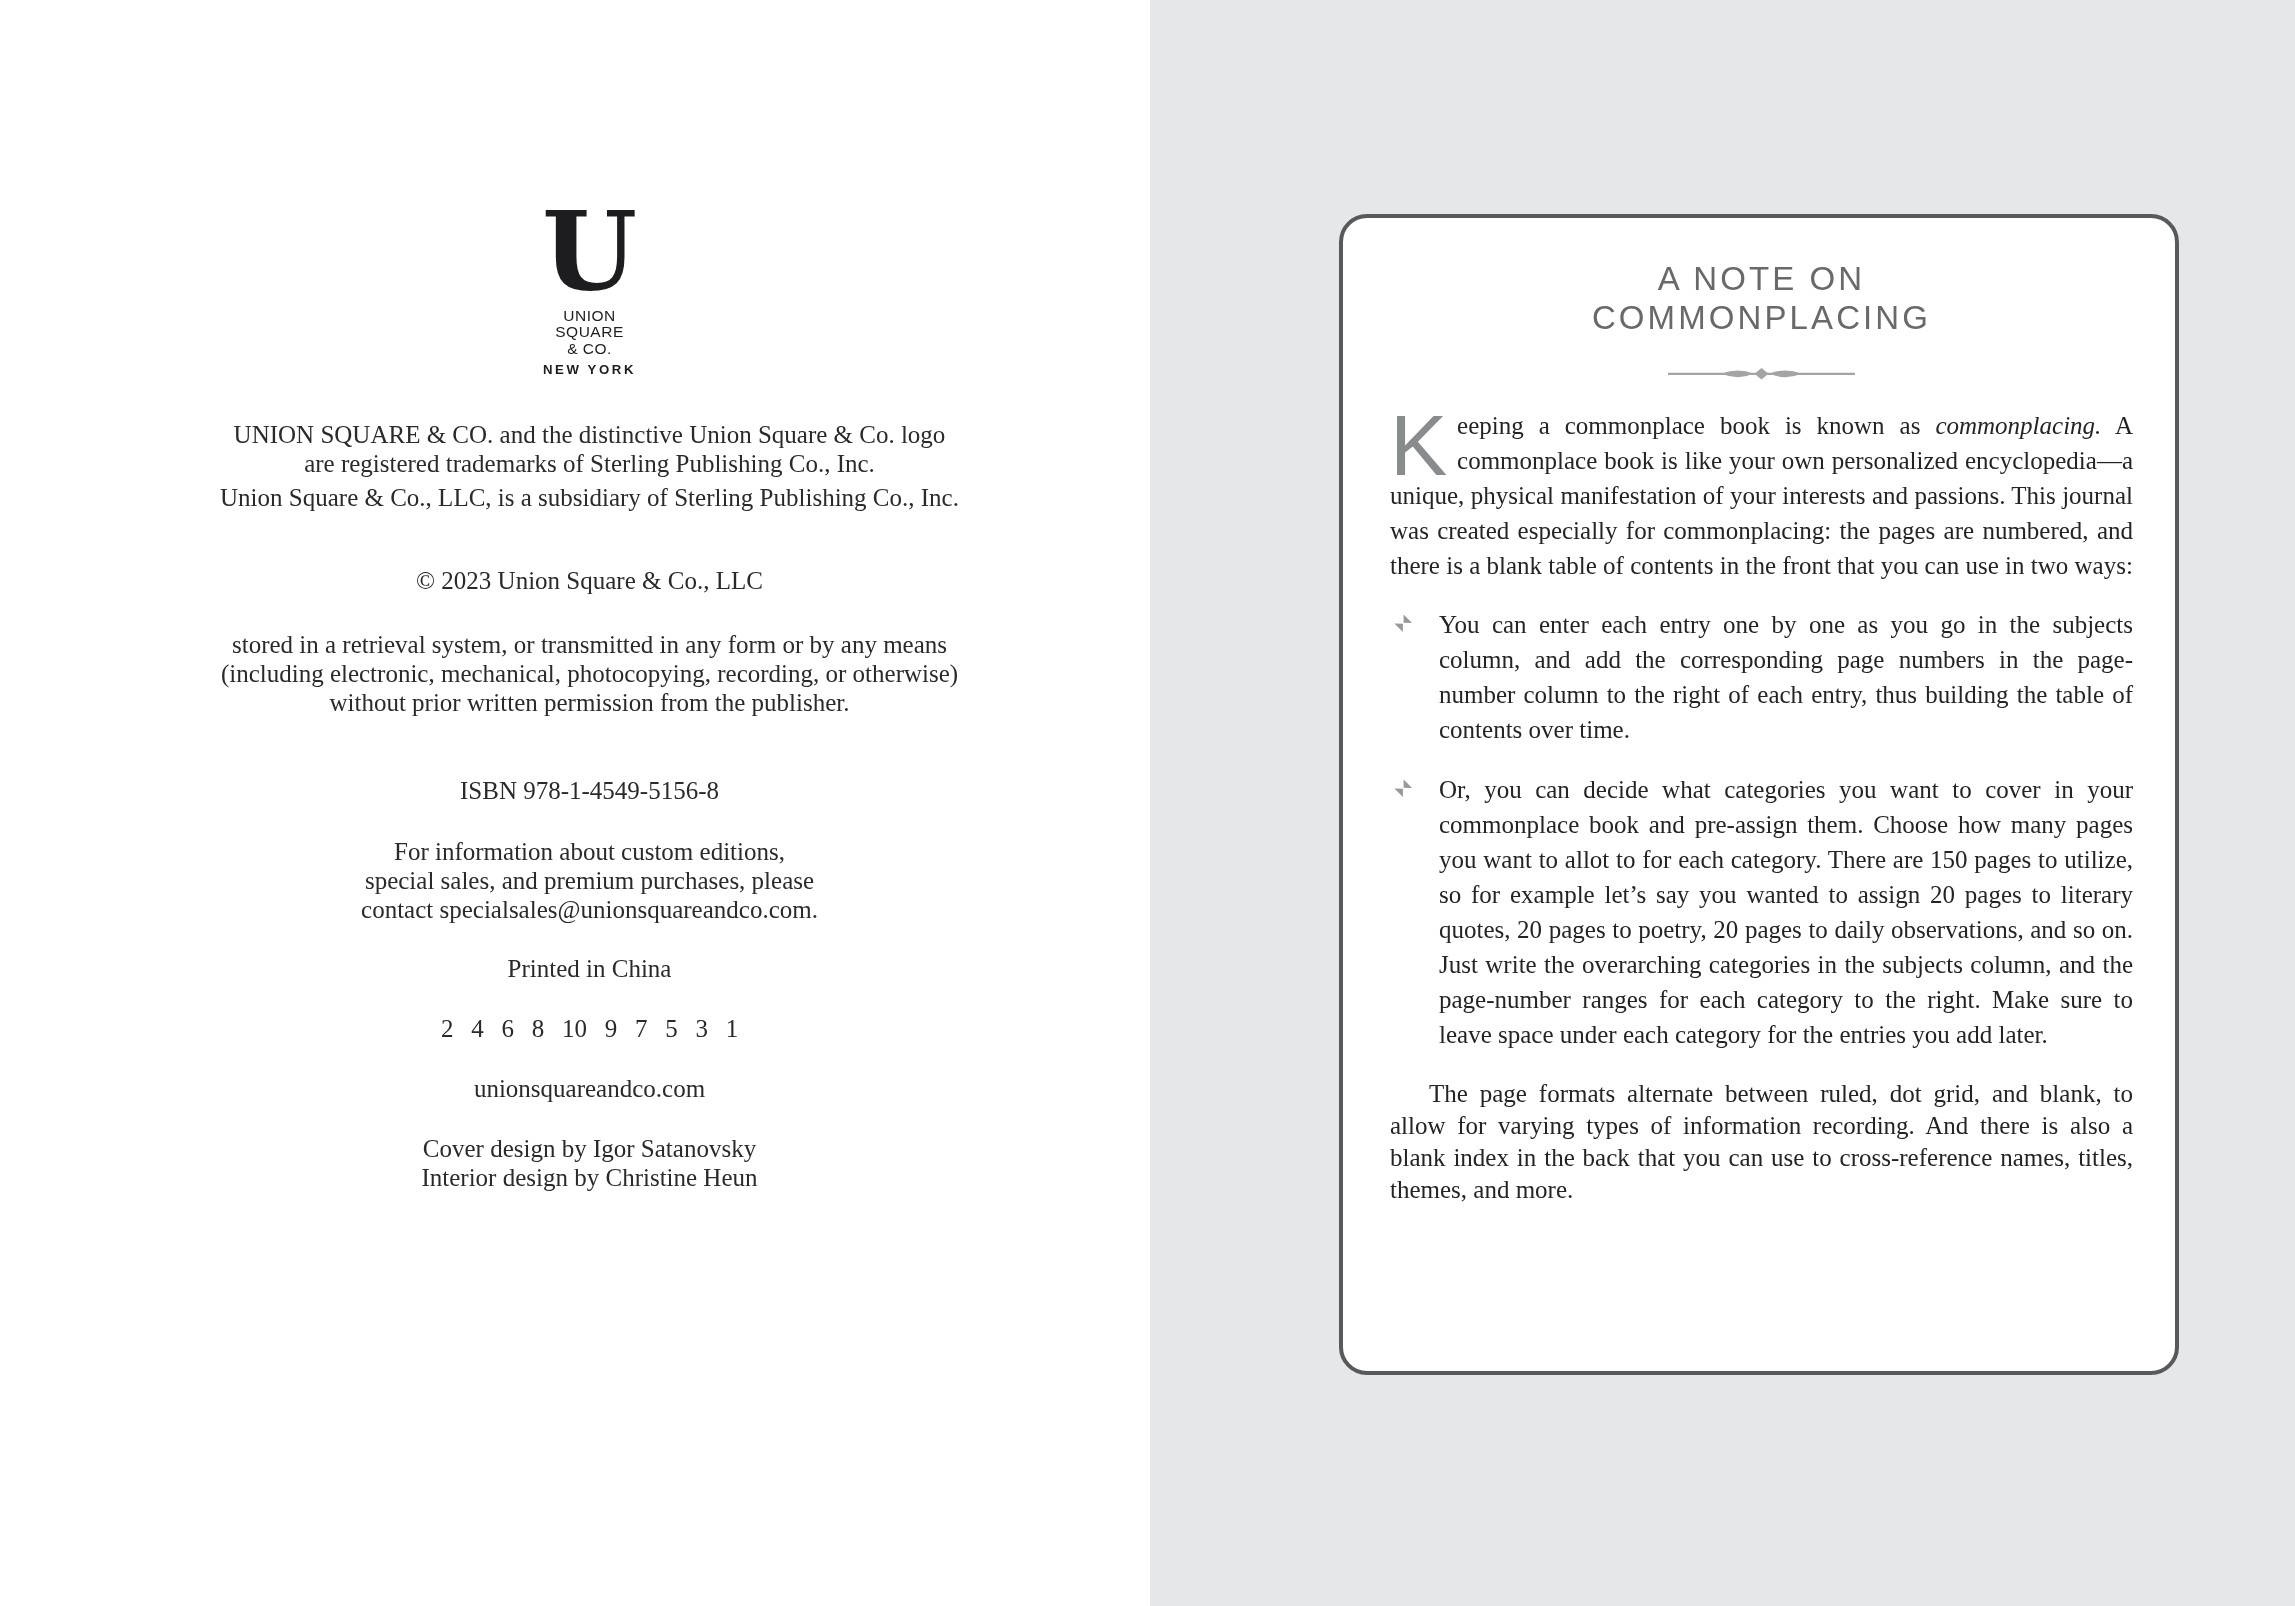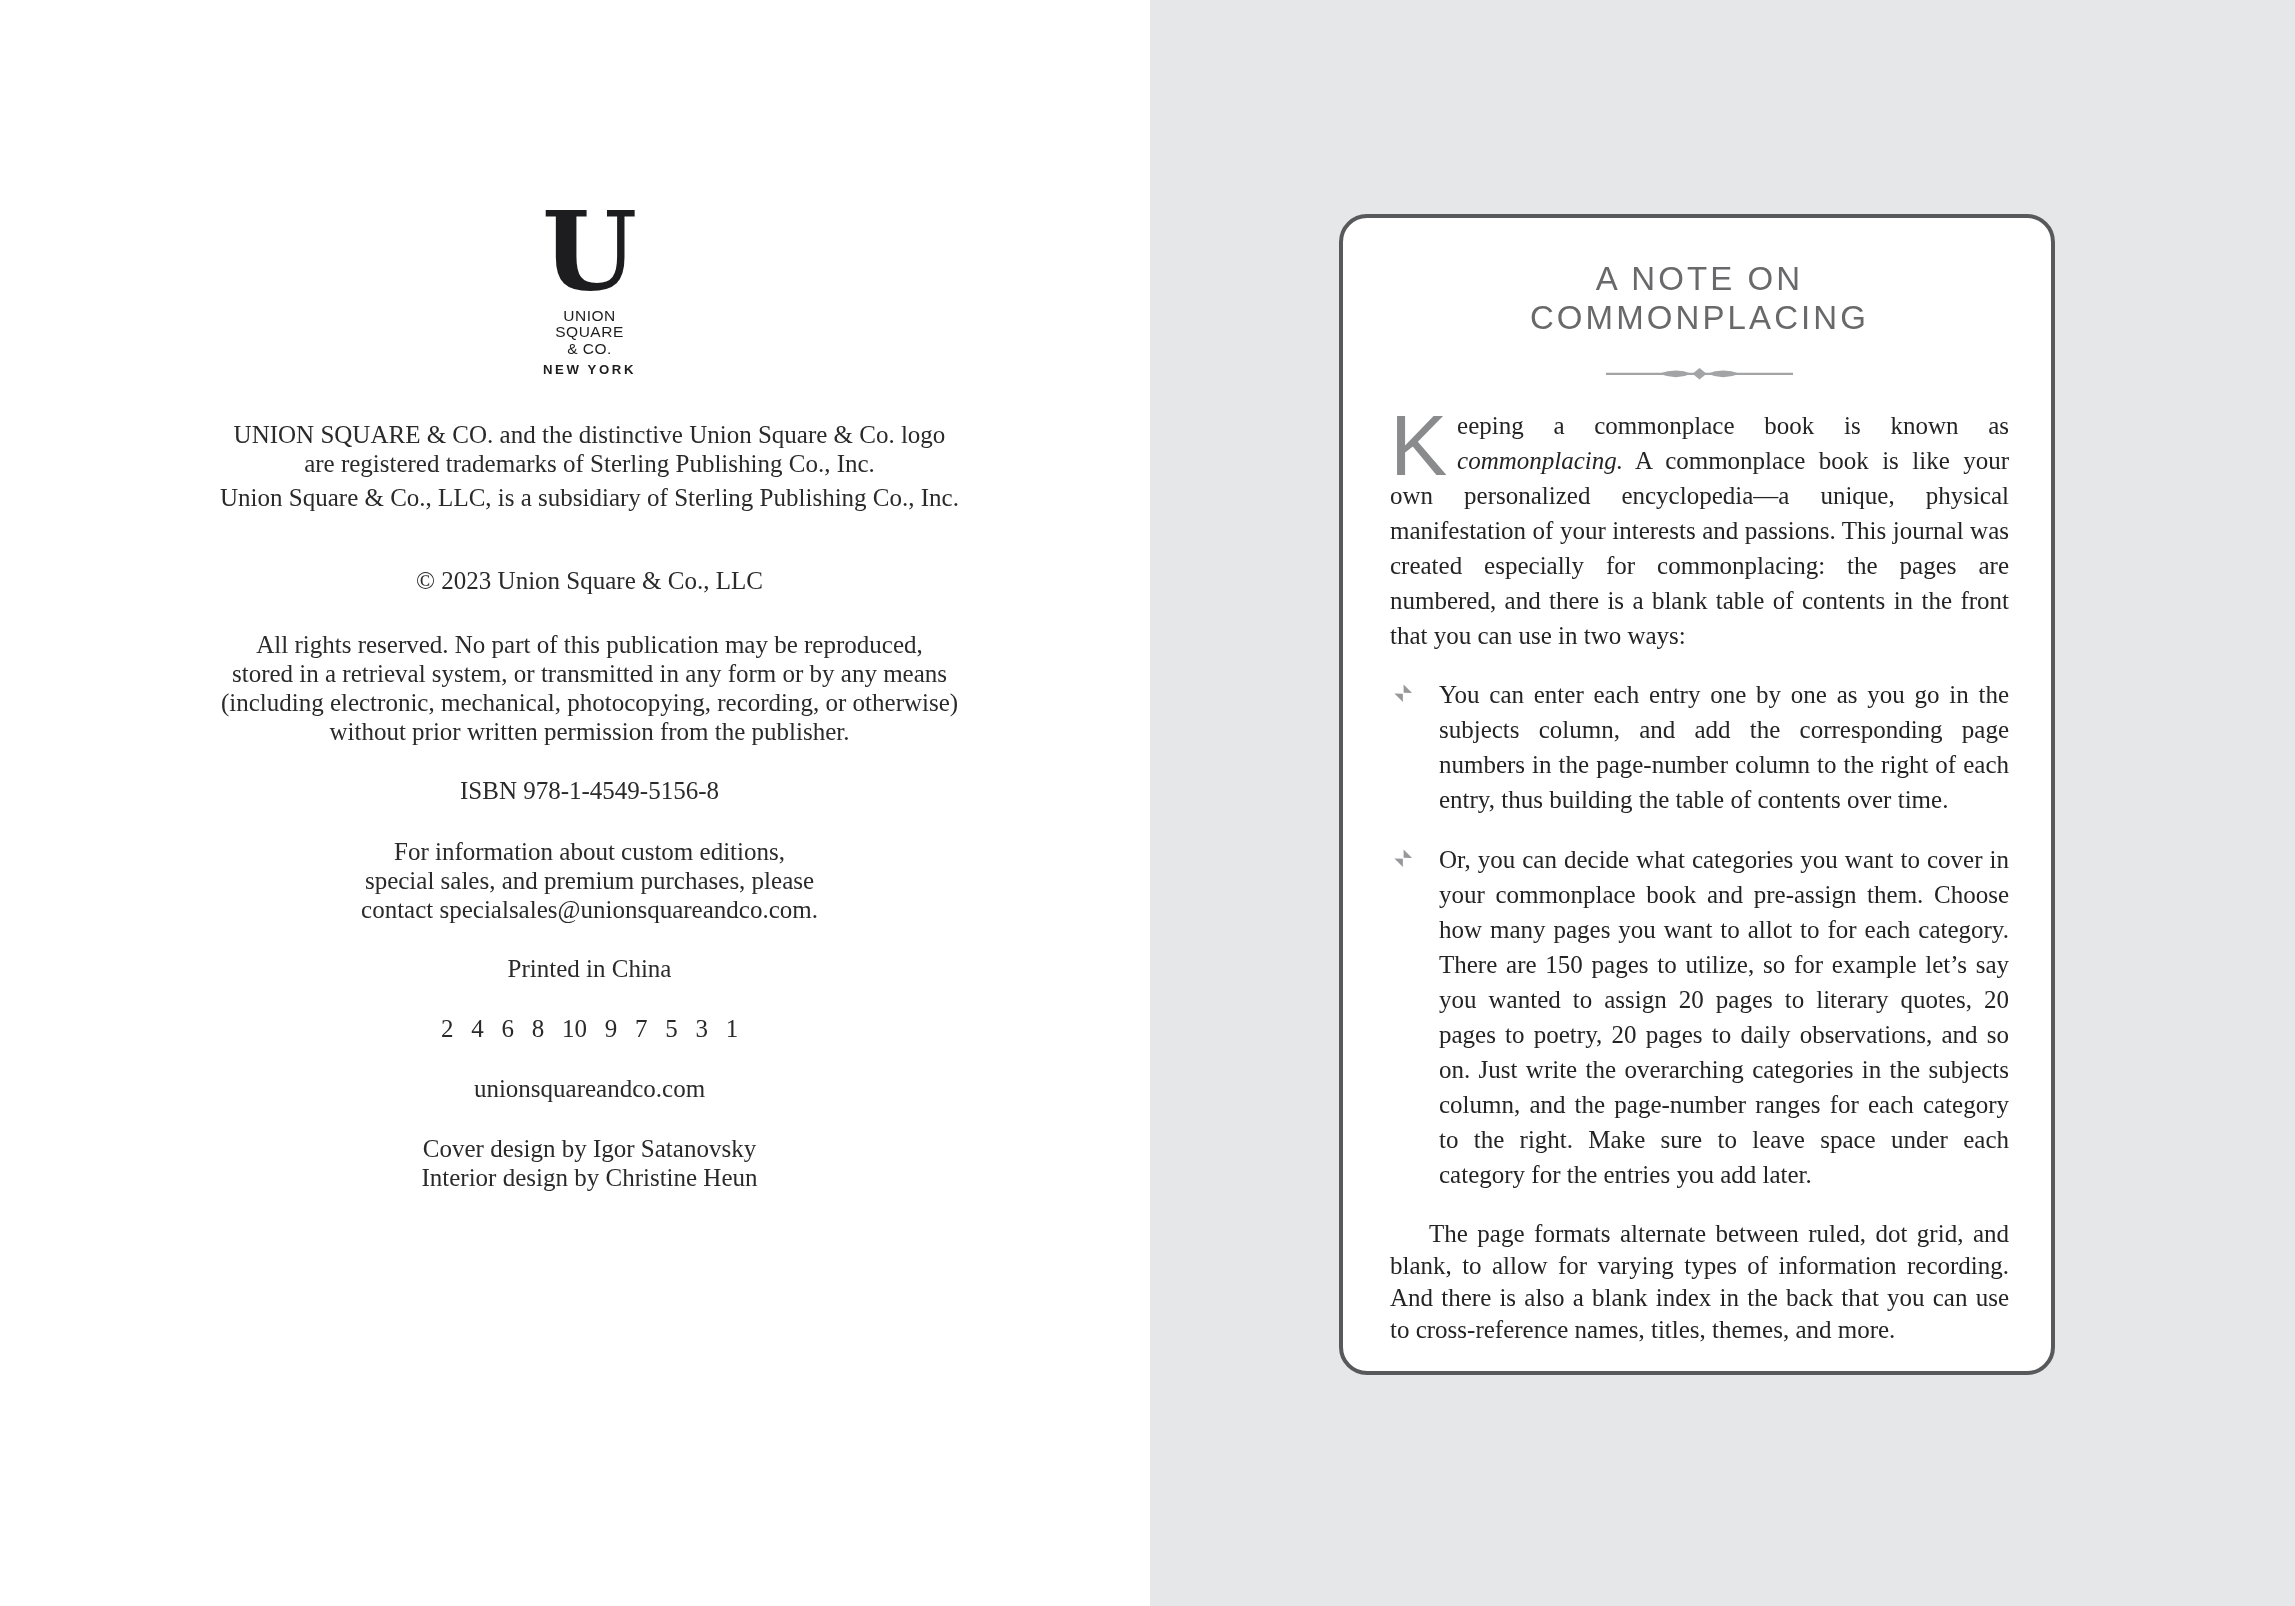--- a/index.html
+++ b/index.html
@@ -34,21 +34,21 @@
   .b-copyright { top:566px; }
   .b-rights { top:630px; }
   .b-isbn { top:776px; }
   .b-custom { top:837px; }
   .b-printed { top:954px; }
   .b-printrun { top:1014px; word-spacing:11.5px; }
   .b-website { top:1074px; }
   .b-credits { top:1134px; }
   
   .note-box {
-    position:absolute; left:1339px; top:214px; width:716px; height:1161px;
+    position:absolute; left:1339px; top:214px; width:840px; height:1161px;
     box-sizing:border-box; background:#ffffff;
     border:4.4px solid #58595b; border-radius:28px;
     padding:41px 42px 0 47px; color:#242424;
   }
   .note-title {
     margin:0; text-align:center; font-family:"Liberation Sans", sans-serif;
     font-weight:400; font-size:33px; line-height:39px; letter-spacing:3.1px;
     color:#69696b;
   }
   .note-title span { display:block; }
@@ -97,21 +97,20 @@
     <div class="lp-block b-trademark">
       <span style="display:block">UNION SQUARE &amp; CO. and the distinctive Union Square &amp; Co. logo</span>
       <span style="display:block">are registered trademarks of Sterling Publishing Co., Inc.</span>
     </div>
 
     <div class="lp-block b-subsidiary">Union Square &amp; Co., LLC, is a subsidiary of Sterling Publishing Co., Inc.</div>
 
     <div class="lp-block b-copyright">© 2023 Union Square &amp; Co., LLC</div>
 
     <div class="lp-block b-rights">
-      <span style="display:block">All rights reserved. No part of this publication may be reproduced,</span>
       <span style="display:block">stored in a retrieval system, or transmitted in any form or by any means</span>
       <span style="display:block">(including electronic, mechanical, photocopying, recording, or otherwise)</span>
       <span style="display:block">without prior written permission from the publisher.</span>
     </div>
 
     <div class="lp-block b-isbn">ISBN 978-1-4549-5156-8</div>
 
     <div class="lp-block b-custom">
       <span style="display:block">For information about custom editions,</span>
       <span style="display:block">special sales, and premium purchases, please</span>

